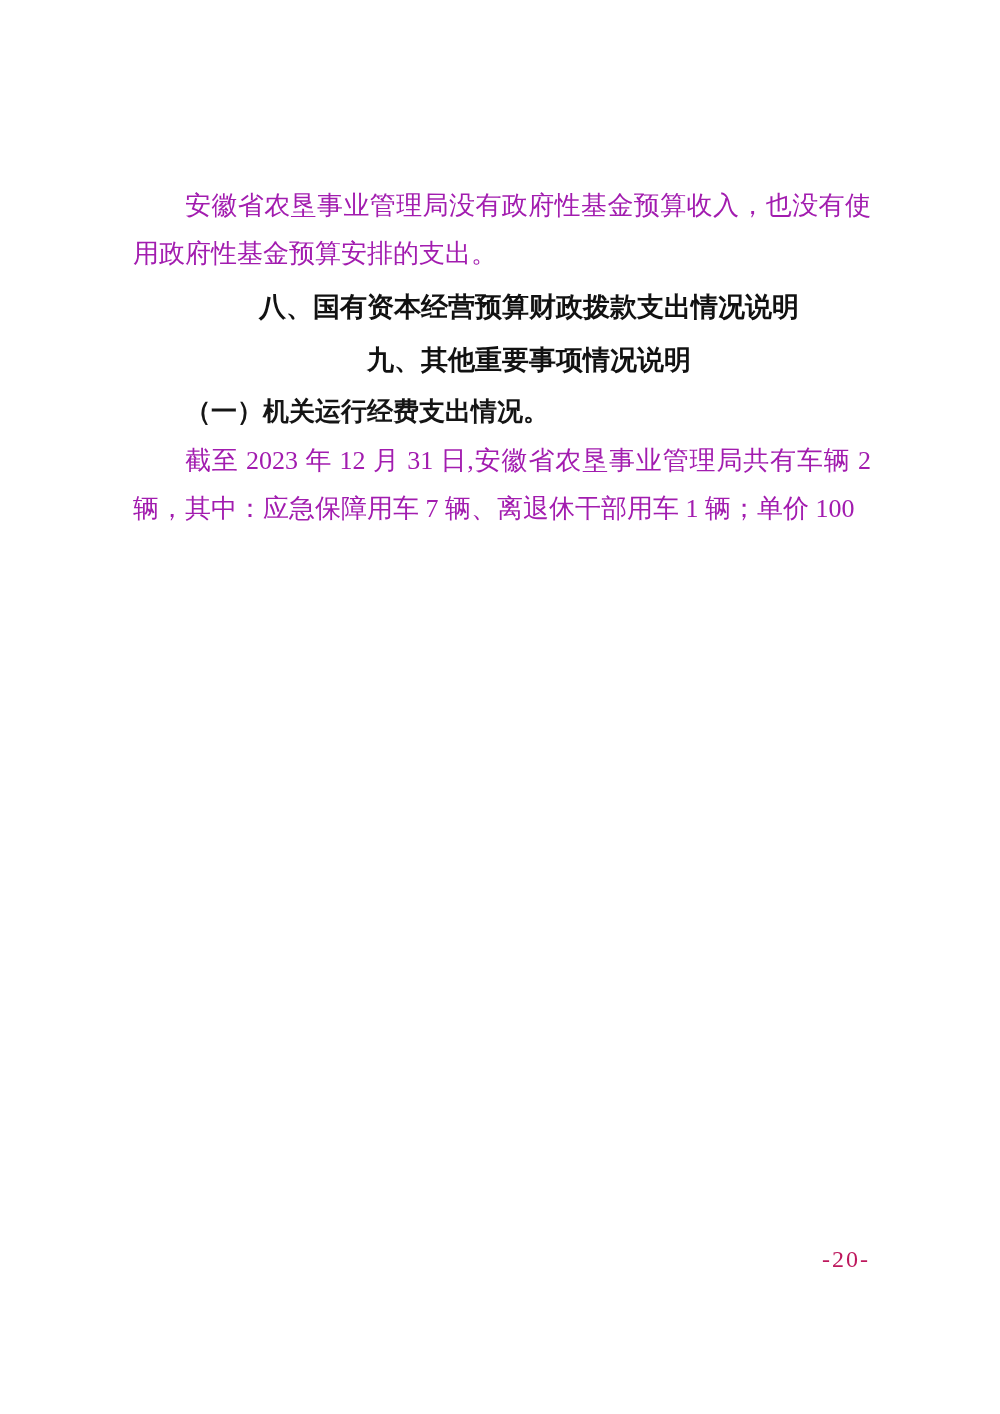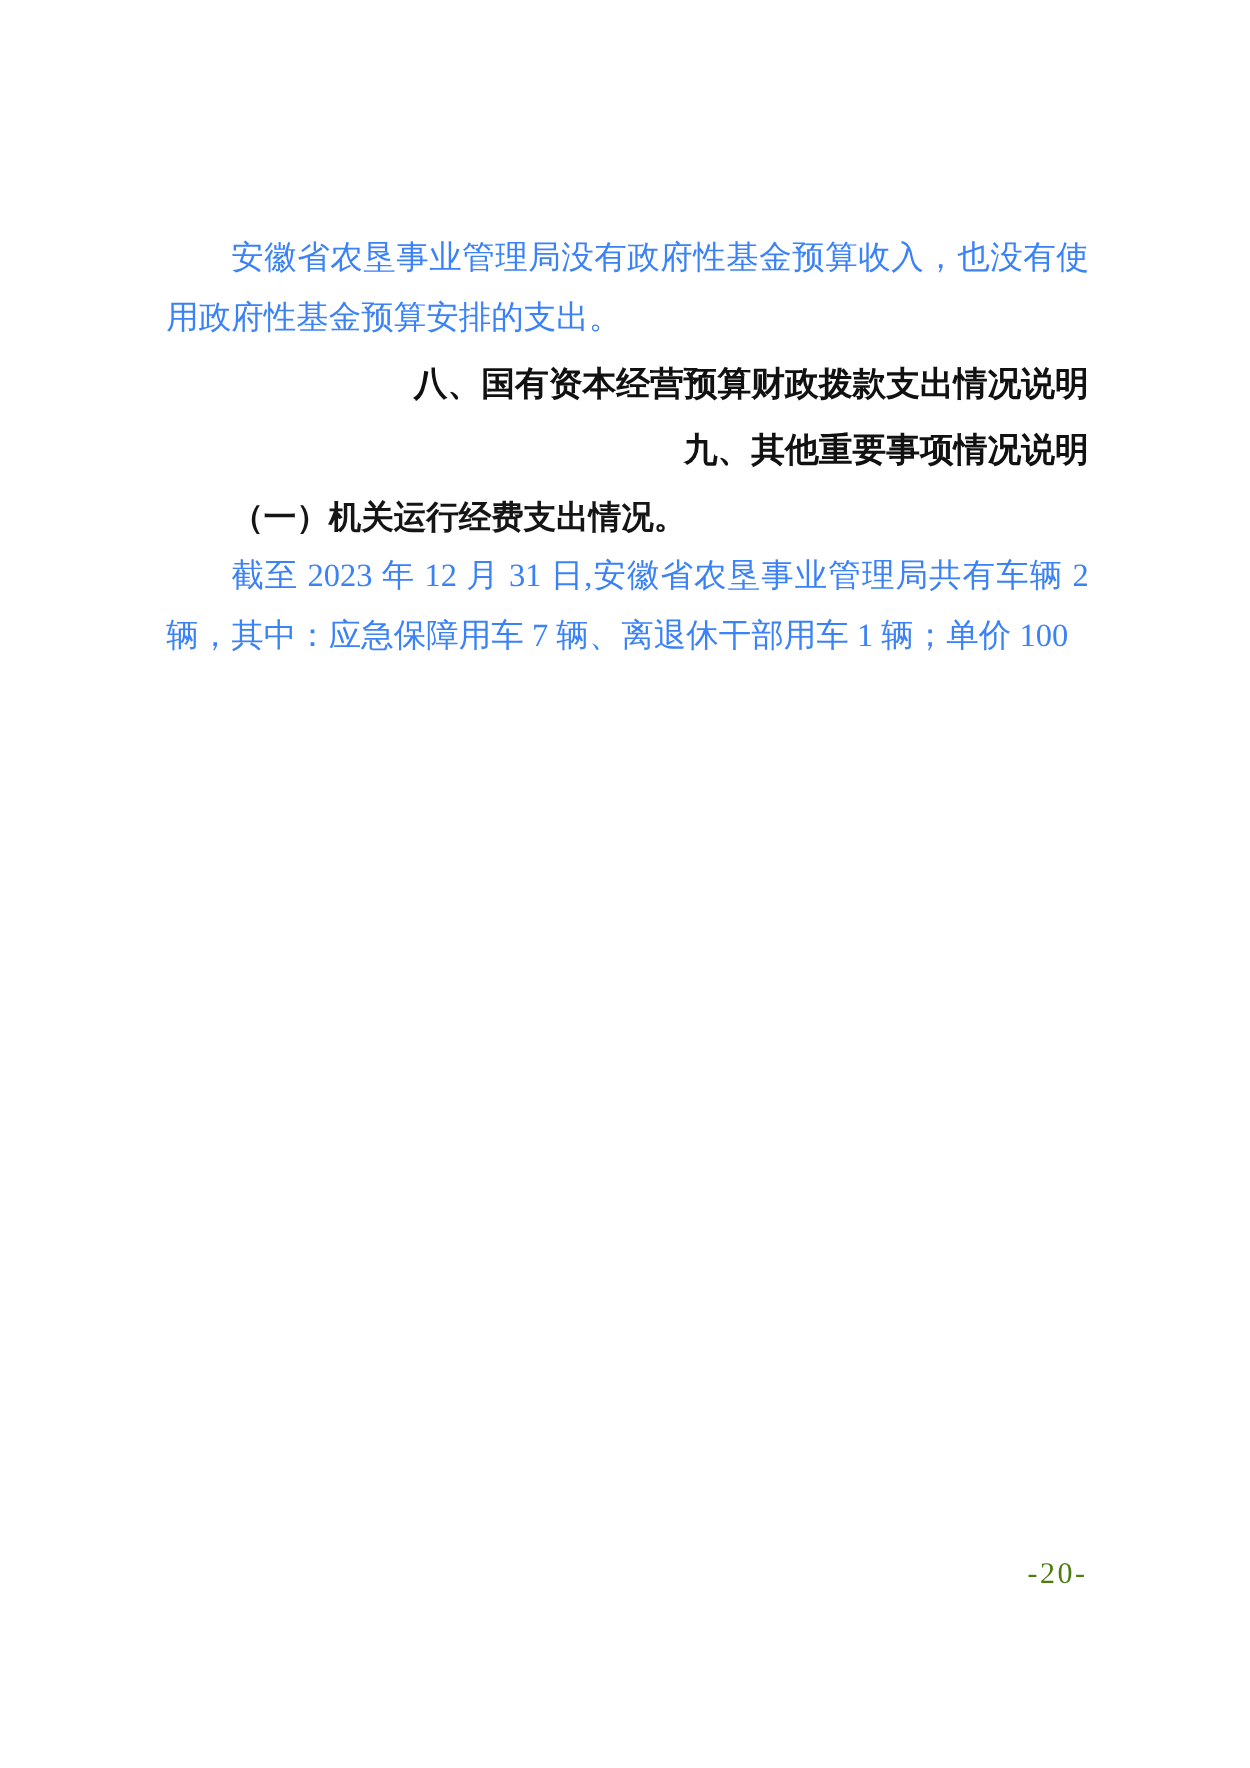--- a/index.html
+++ b/index.html
@@ -22,50 +22,50 @@
     width: 738px;
   }
   .para {
     margin: 0;
     font-family: "Liberation Serif", "DejaVu Serif", serif;
     font-size: 26px;
     line-height: 48px;
     text-indent: 2em;
     text-align: justify;
     text-justify: inter-character;
-    color: #3b82f6;
+    color: #a21caf;
   }
   .heading1 {
     margin: 5px 0 0 0;
     font-family: "Liberation Sans", "DejaVu Sans", sans-serif;
     font-weight: 700;
     font-size: 27px;
     line-height: 48px;
     text-indent: 2em;
-    text-align: right;
+    text-align: center;
     color: #111111;
   }
   .heading2 {
     margin: 5px 0 0 0;
-    font-family: Liberation Sans, sans-serif;
+    font-family: Liberation Mono, monospace;
     font-weight: 600;
     font-size: 26px;
     line-height: 48px;
     text-indent: 2em;
     text-align: left;
     color: #151515;
   }
   .page-number {
     position: absolute;
     right: 130px;
     top: 1246px;
     font-family: "Liberation Serif", "DejaVu Serif", serif;
     font-size: 24px;
     letter-spacing: 2px;
-    color: #4d7c0f;
+    color: #be185d;
   }
 </style>
 </head>
 <body>
 
 <div class="page">
   <div class="doc-body">
     <p class="para">安徽省农垦事业管理局没有政府性基金预算收入，也没有使用政府性基金预算安排的支出。</p>
     <p class="heading1">八、国有资本经营预算财政拨款支出情况说明</p>
     <p class="heading1">九、其他重要事项情况说明</p>

